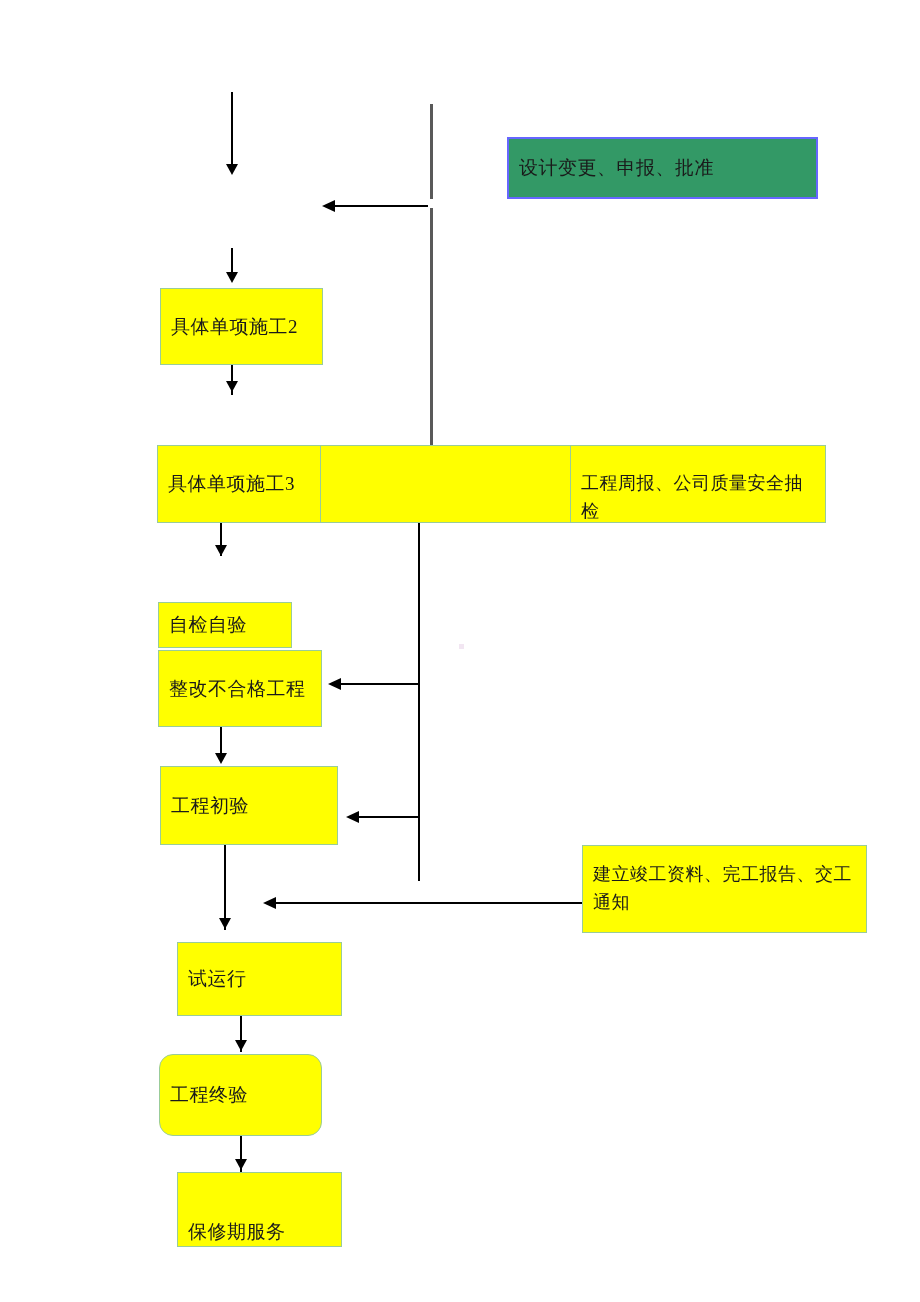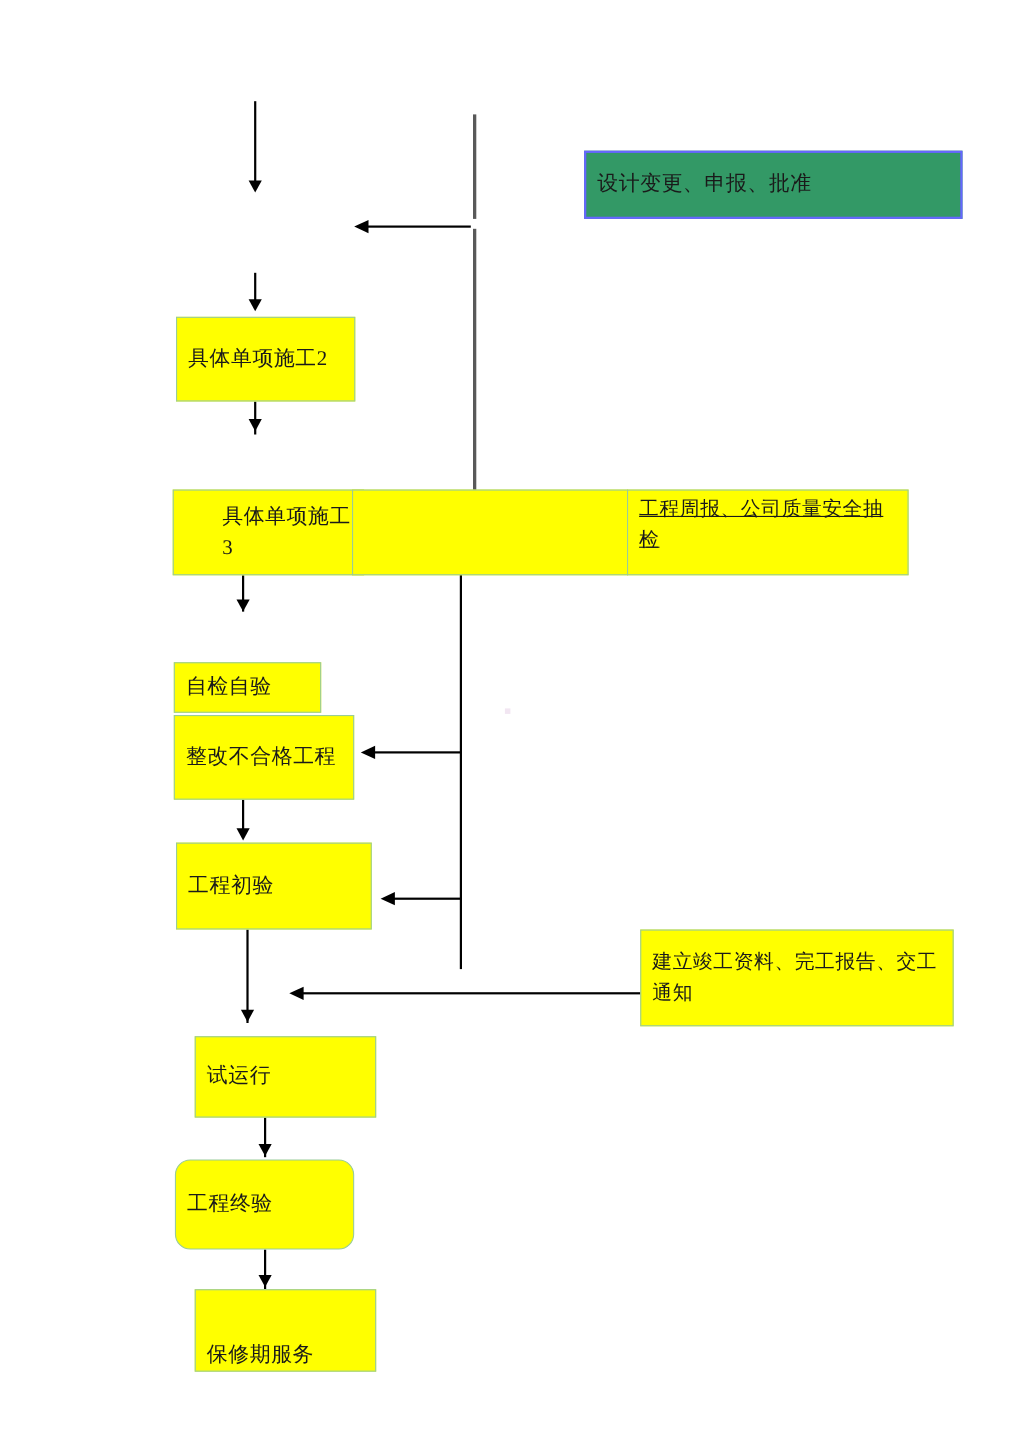--- a/index.html
+++ b/index.html
@@ -39,22 +39,21 @@
   }
   .node .txt {
     padding: 0 10px;
     width: 100%;
     display: block;
   }
   .node.topalign {
     align-items: flex-start;
   }
   .node.topalign .txt {
-    padding-top: 3px;
-    text-decoration: underline;
+    padding-top: 24px;
   }
   
   .vline {
     position: absolute;
     background: #000000;
     width: 2px;
   }
   .vline.gray {
     background: #595959;
     width: 3px;
@@ -139,21 +138,21 @@
   <div class="hline" style="left:274px; top:902px; width:310px;"></div>
   <div class="arrow-left" style="left:263px; top:897px;"></div>
 
   <div class="dot" style="left:459px; top:644px;"></div>
 
 
   <div class="node yellow" style="left:160px; top:288px; width:163px; height:77px;">
     <span class="txt">具体单项施工2</span>
   </div>
 
-  <div class="node yellow" style="left:157px; top:445px; width:174px; height:78px;padding-left:34px;">
+  <div class="node yellow" style="left:157px; top:445px; width:174px; height:78px;">
     <span class="txt">具体单项施工3</span>
   </div>
 
   <div class="node yellow" style="left:320px; top:445px; width:251px; height:78px;">
     <span class="txt"></span>
   </div>
 
   <div class="node yellow topalign" style="left:570px; top:445px; width:256px; height:78px; font-size:18px;">
     <span class="txt">工程周报、公司质量安全抽检</span>
   </div>
@@ -179,17 +178,17 @@
   </div>
 
   <div class="node yellow" style="left:177px; top:1172px; width:165px; height:75px;align-items:flex-end;">
     <span class="txt">保修期服务</span>
   </div>
 
   <div class="node yellow" style="left:582px; top:845px; width:285px; height:88px; font-size:18px;">
     <span class="txt">建立竣工资料、完工报告、交工通知</span>
   </div>
 
-  <div class="node green" style="left:507px; top:137px; width:344px; height:62px;margin-left:24px;">
+  <div class="node green" style="left:507px; top:137px; width:311px; height:62px;">
     <span class="txt">设计变更、申报、批准</span>
   </div>
 
 </div>
 
 </body></html>

